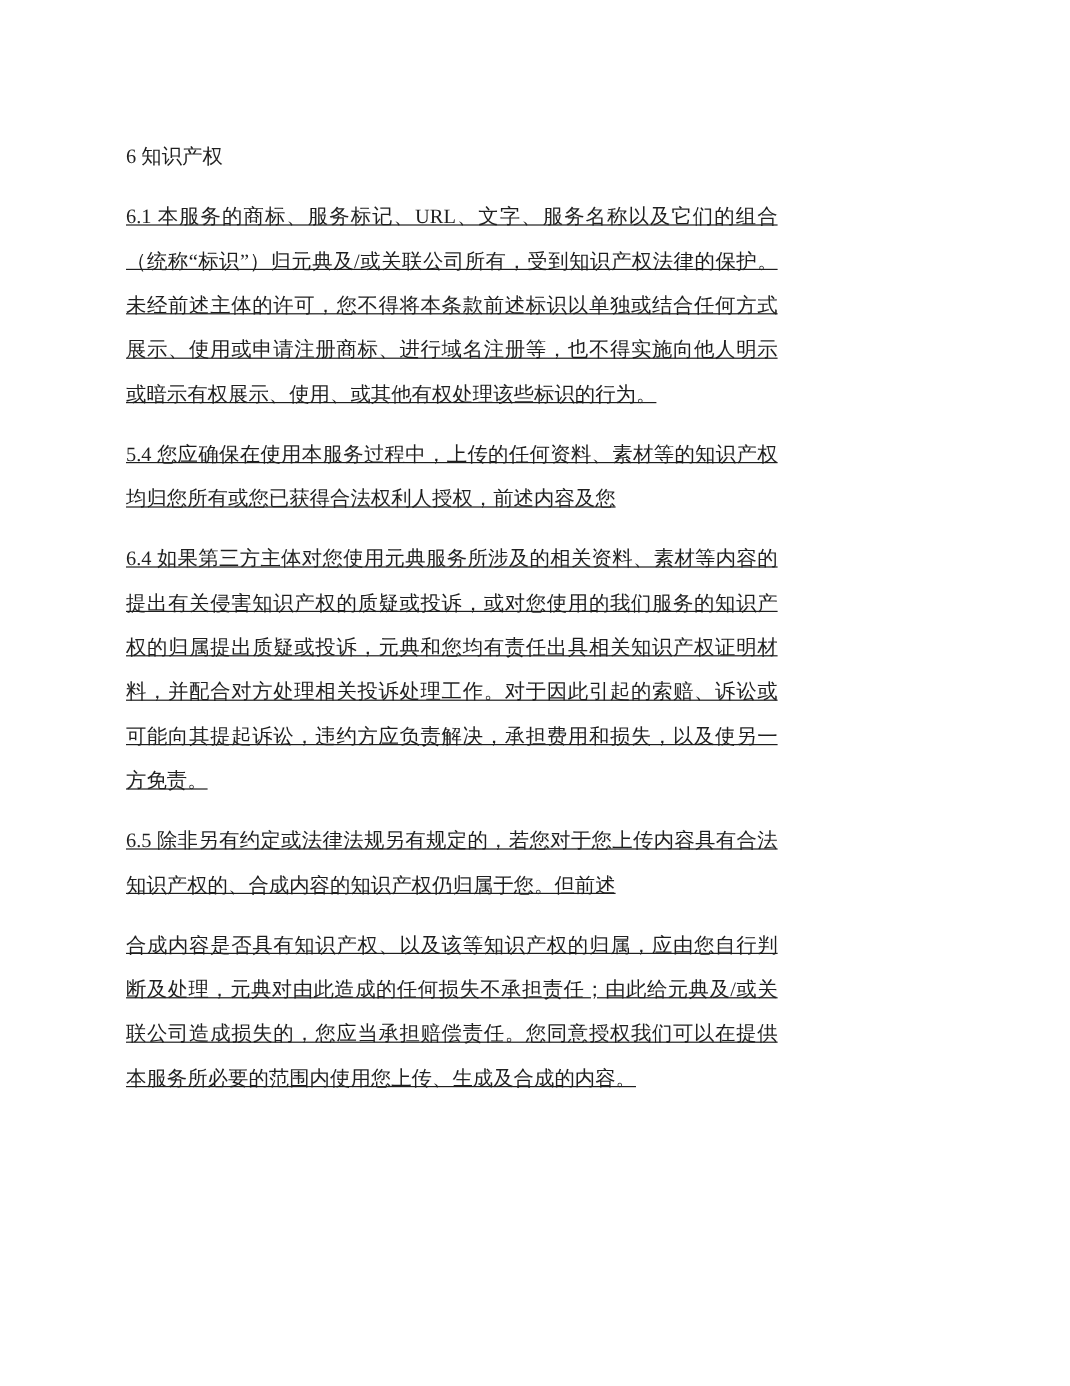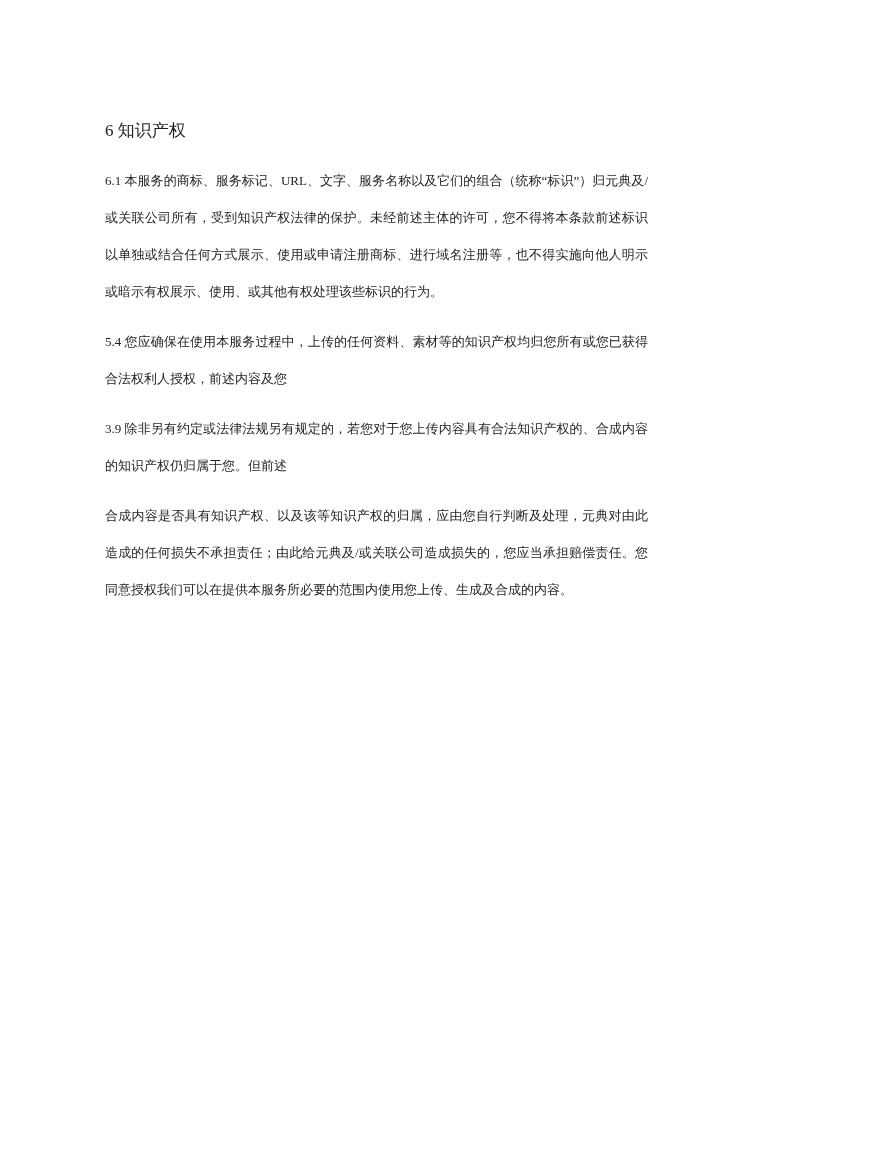--- a/index.html
+++ b/index.html
@@ -22,41 +22,43 @@
     color: #1f1f1f;
   }
   .doc-heading {
     font-size: 17px;
     font-weight: 400;
     line-height: 37px;
     margin: 0 0 13px 0;
     text-align: left;
   }
   .doc-para {
-    font-size: 13px;
+    font-size: 17px;
     font-weight: 400;
     line-height: 37px;
     margin: 0 0 13px 0;
     text-align: justify;
     text-justify: inter-character;
     word-break: break-all;
+    text-decoration: underline;
   }
   .doc-para:last-child {
     margin-bottom: 0;
   }
 </style>
 </head>
 <body>
 
 <div class="page">
   <div class="doc-heading">6 知识产权</div>
 
   <p class="doc-para">6.1 本服务的商标、服务标记、URL、文字、服务名称以及它们的组合（统称“标识”）归元典及/或关联公司所有，受到知识产权法律的保护。未经前述主体的许可，您不得将本条款前述标识以单独或结合任何方式展示、使用或申请注册商标、进行域名注册等，也不得实施向他人明示或暗示有权展示、使用、或其他有权处理该些标识的行为。</p>
 
 
   <p class="doc-para">5.4 您应确保在使用本服务过程中，上传的任何资料、素材等的知识产权均归您所有或您已获得合法权利人授权，前述内容及您</p>
 
 
+  <p class="doc-para">6.4 如果第三方主体对您使用元典服务所涉及的相关资料、素材等内容的提出有关侵害知识产权的质疑或投诉，或对您使用的我们服务的知识产权的归属提出质疑或投诉，元典和您均有责任出具相关知识产权证明材料，并配合对方处理相关投诉处理工作。对于因此引起的索赔、诉讼或可能向其提起诉讼，违约方应负责解决，承担费用和损失，以及使另一方免责。</p>
 
-  <p class="doc-para">3.9 除非另有约定或法律法规另有规定的，若您对于您上传内容具有合法知识产权的、合成内容的知识产权仍归属于您。但前述</p>
+  <p class="doc-para">6.5 除非另有约定或法律法规另有规定的，若您对于您上传内容具有合法知识产权的、合成内容的知识产权仍归属于您。但前述</p>
 
   <p class="doc-para">合成内容是否具有知识产权、以及该等知识产权的归属，应由您自行判断及处理，元典对由此造成的任何损失不承担责任；由此给元典及/或关联公司造成损失的，您应当承担赔偿责任。您同意授权我们可以在提供本服务所必要的范围内使用您上传、生成及合成的内容。</p>
 </div>
 
 </body></html>

